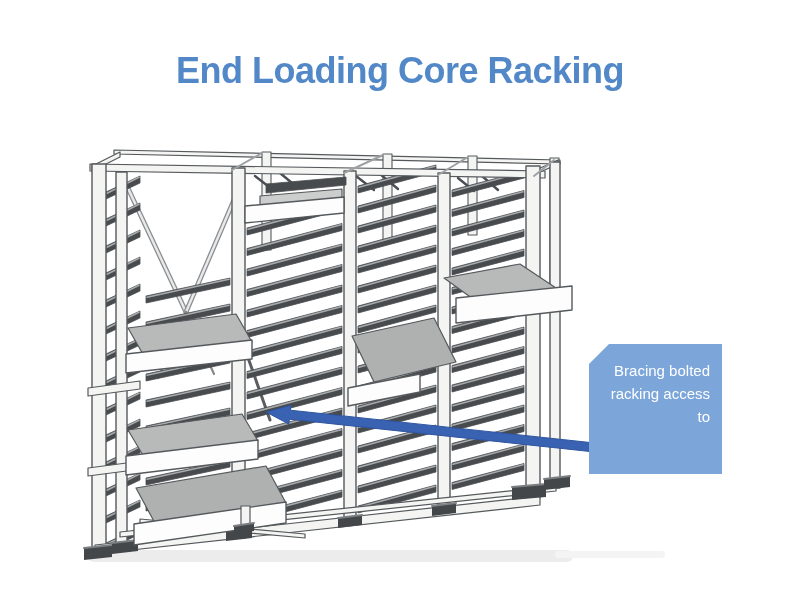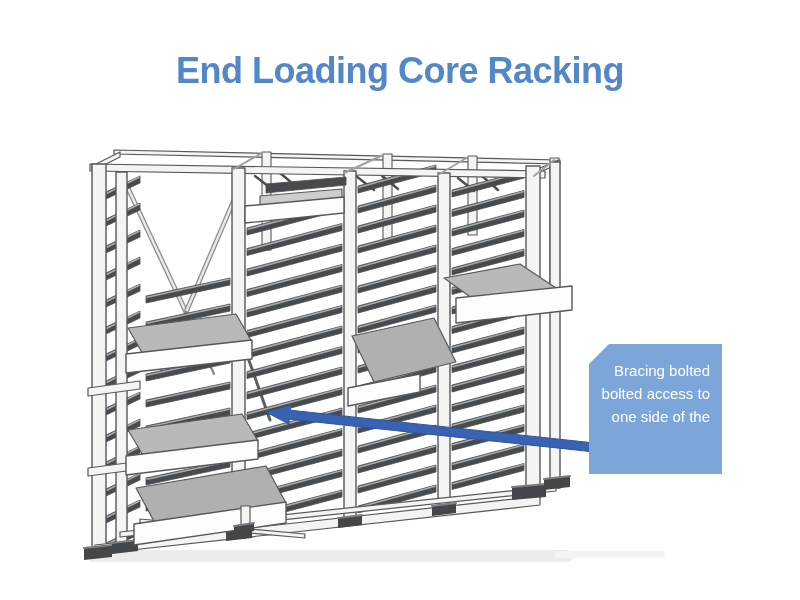--- a/index.html
+++ b/index.html
@@ -256,16 +256,15 @@
         <polygon points="234,526 254,523 254,531 234,534" fill="#43474a" stroke="none" stroke-width="0" stroke-linejoin="round"></polygon>
         <line x1="234" y1="526" x2="254" y2="523" stroke="#7b7f82" stroke-width="2" stroke-linecap="round"></line>
       </g>
       <g>
         <polygon points="590,442.5 290.4,410.2 291,405.3 266,412 288.8,424.1 289.4,419.2 590,451.5" fill="#3a62b2" stroke="#2f55a0" stroke-width="1" stroke-linejoin="round"></polygon>
       </g>
     </svg>
 
   <div class="callout" style="background: rgb(124, 166, 218); color: rgb(255, 255, 255);">
     <span>Bracing bolted</span>
-    <span>bolted access to</span>
-    <span>one side of the</span>
+    <span>racking access to</span>
   </div>
 </div>
 
 </body></html>

